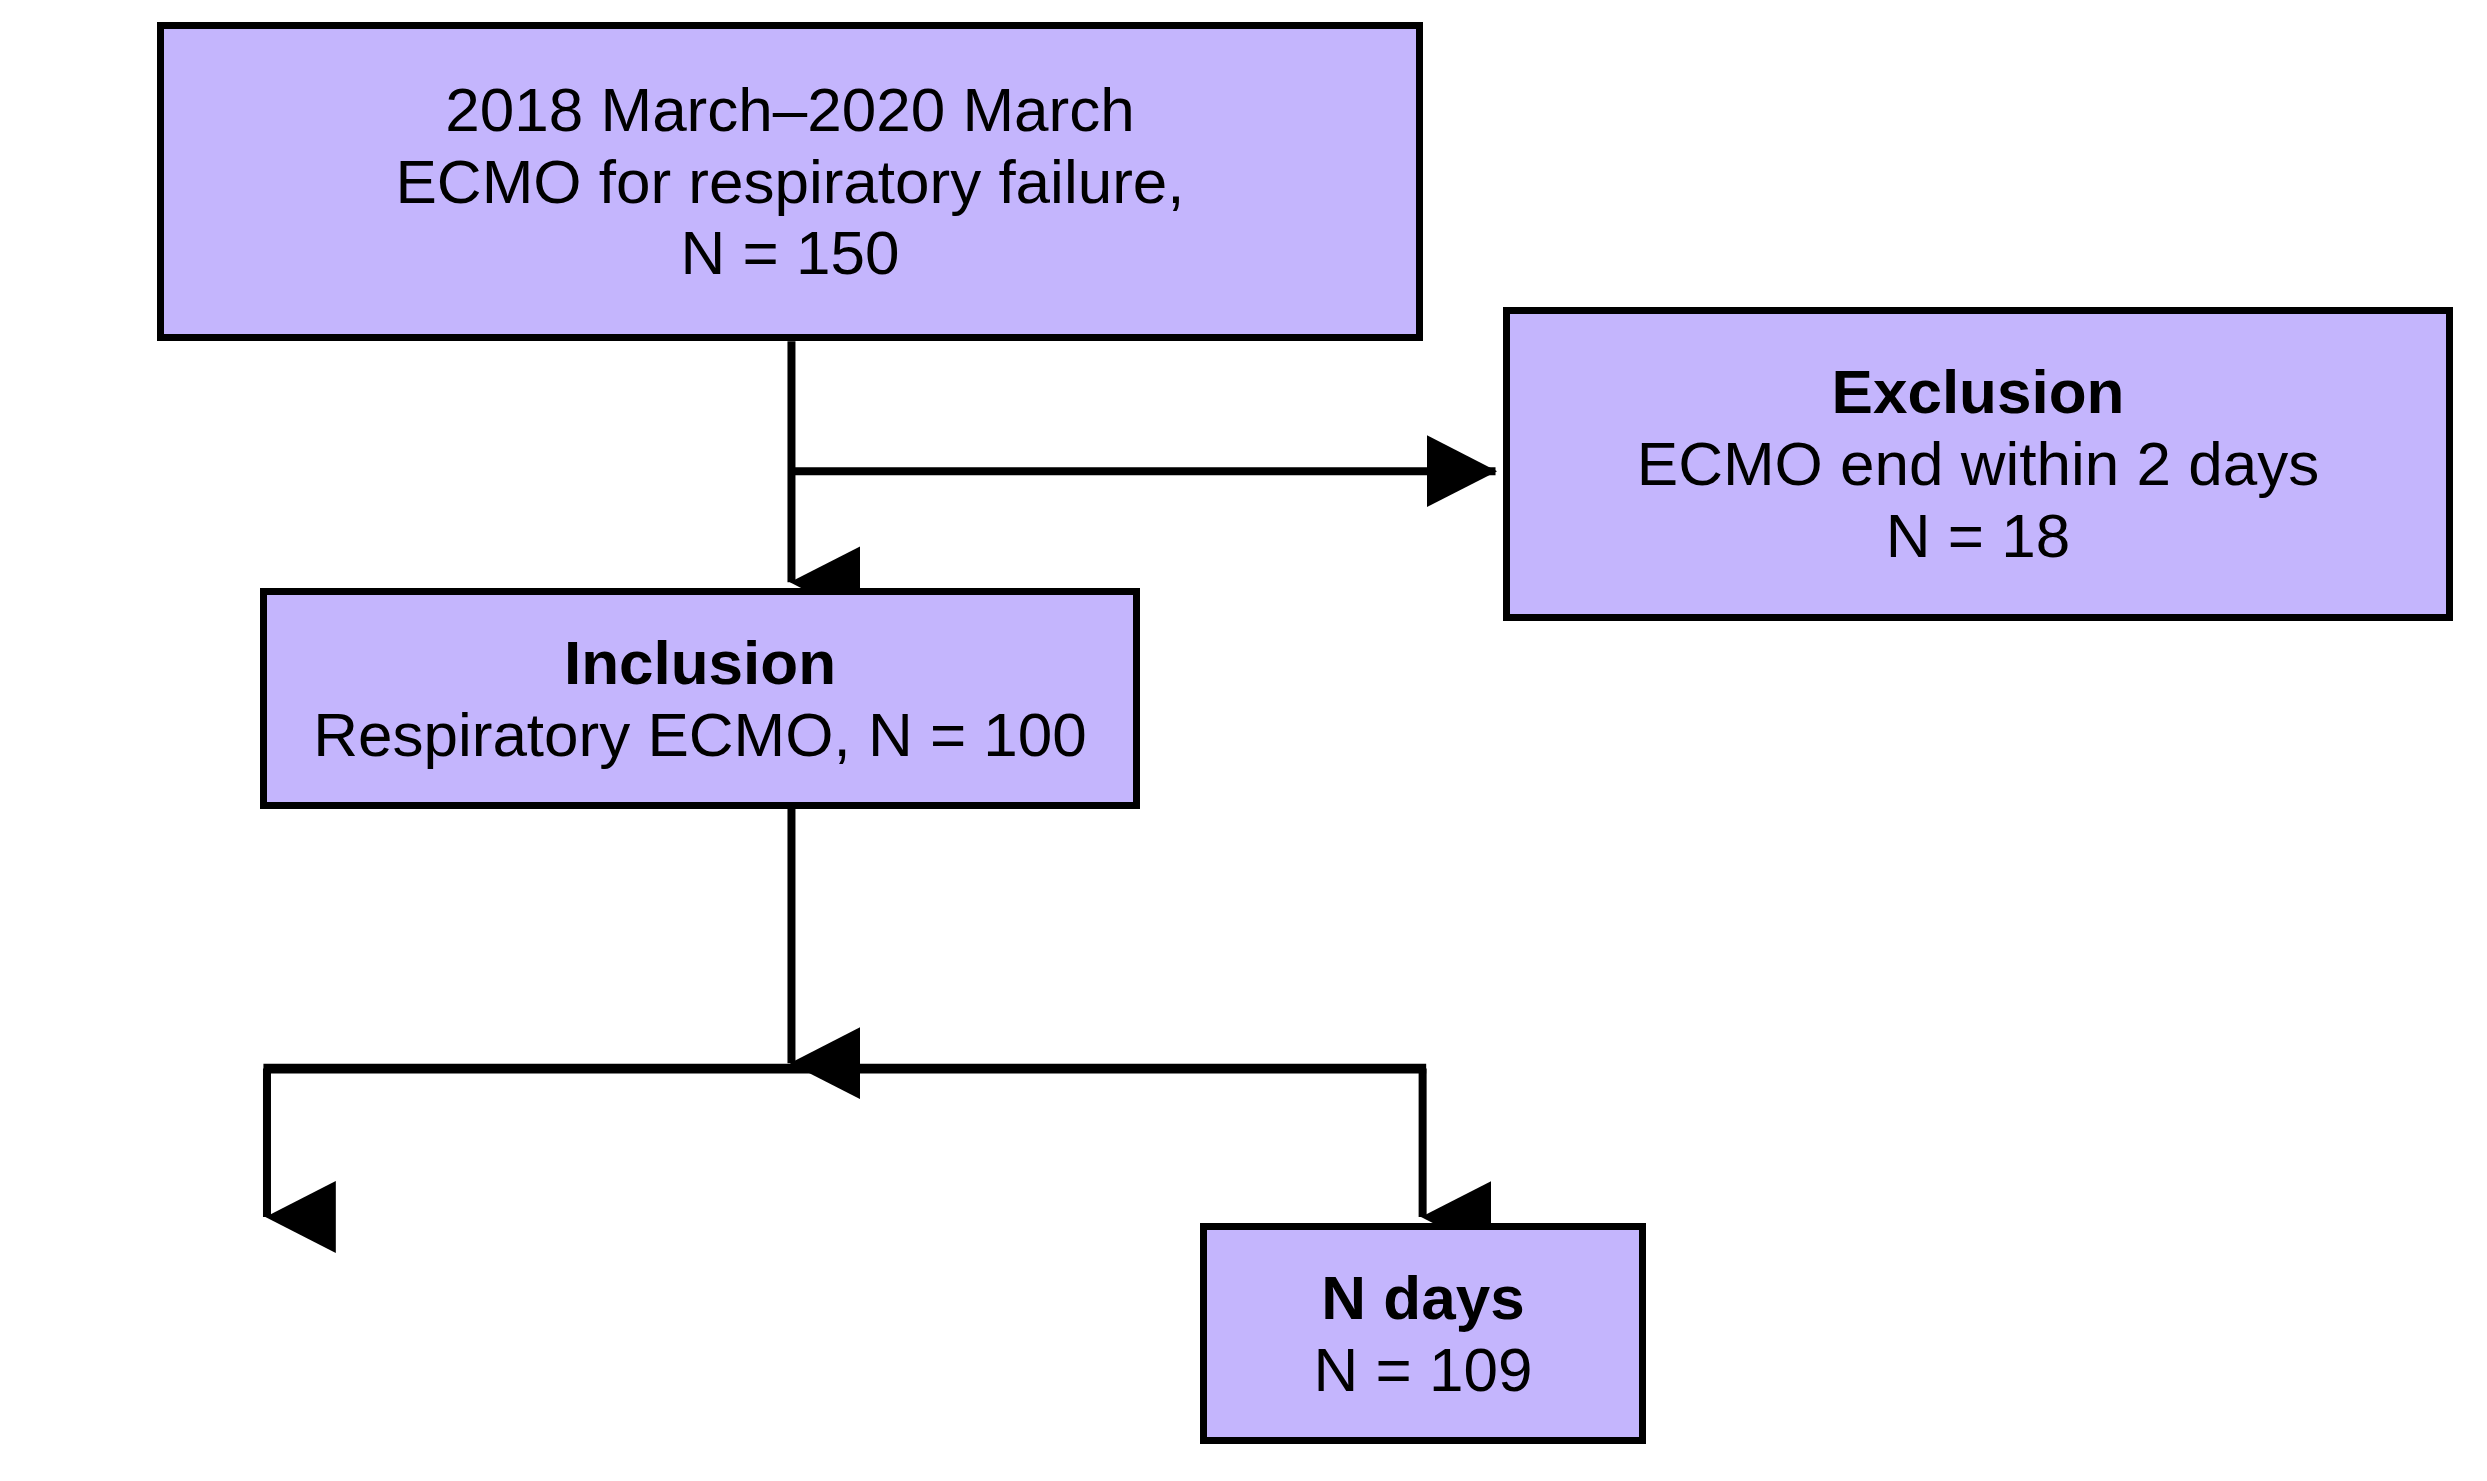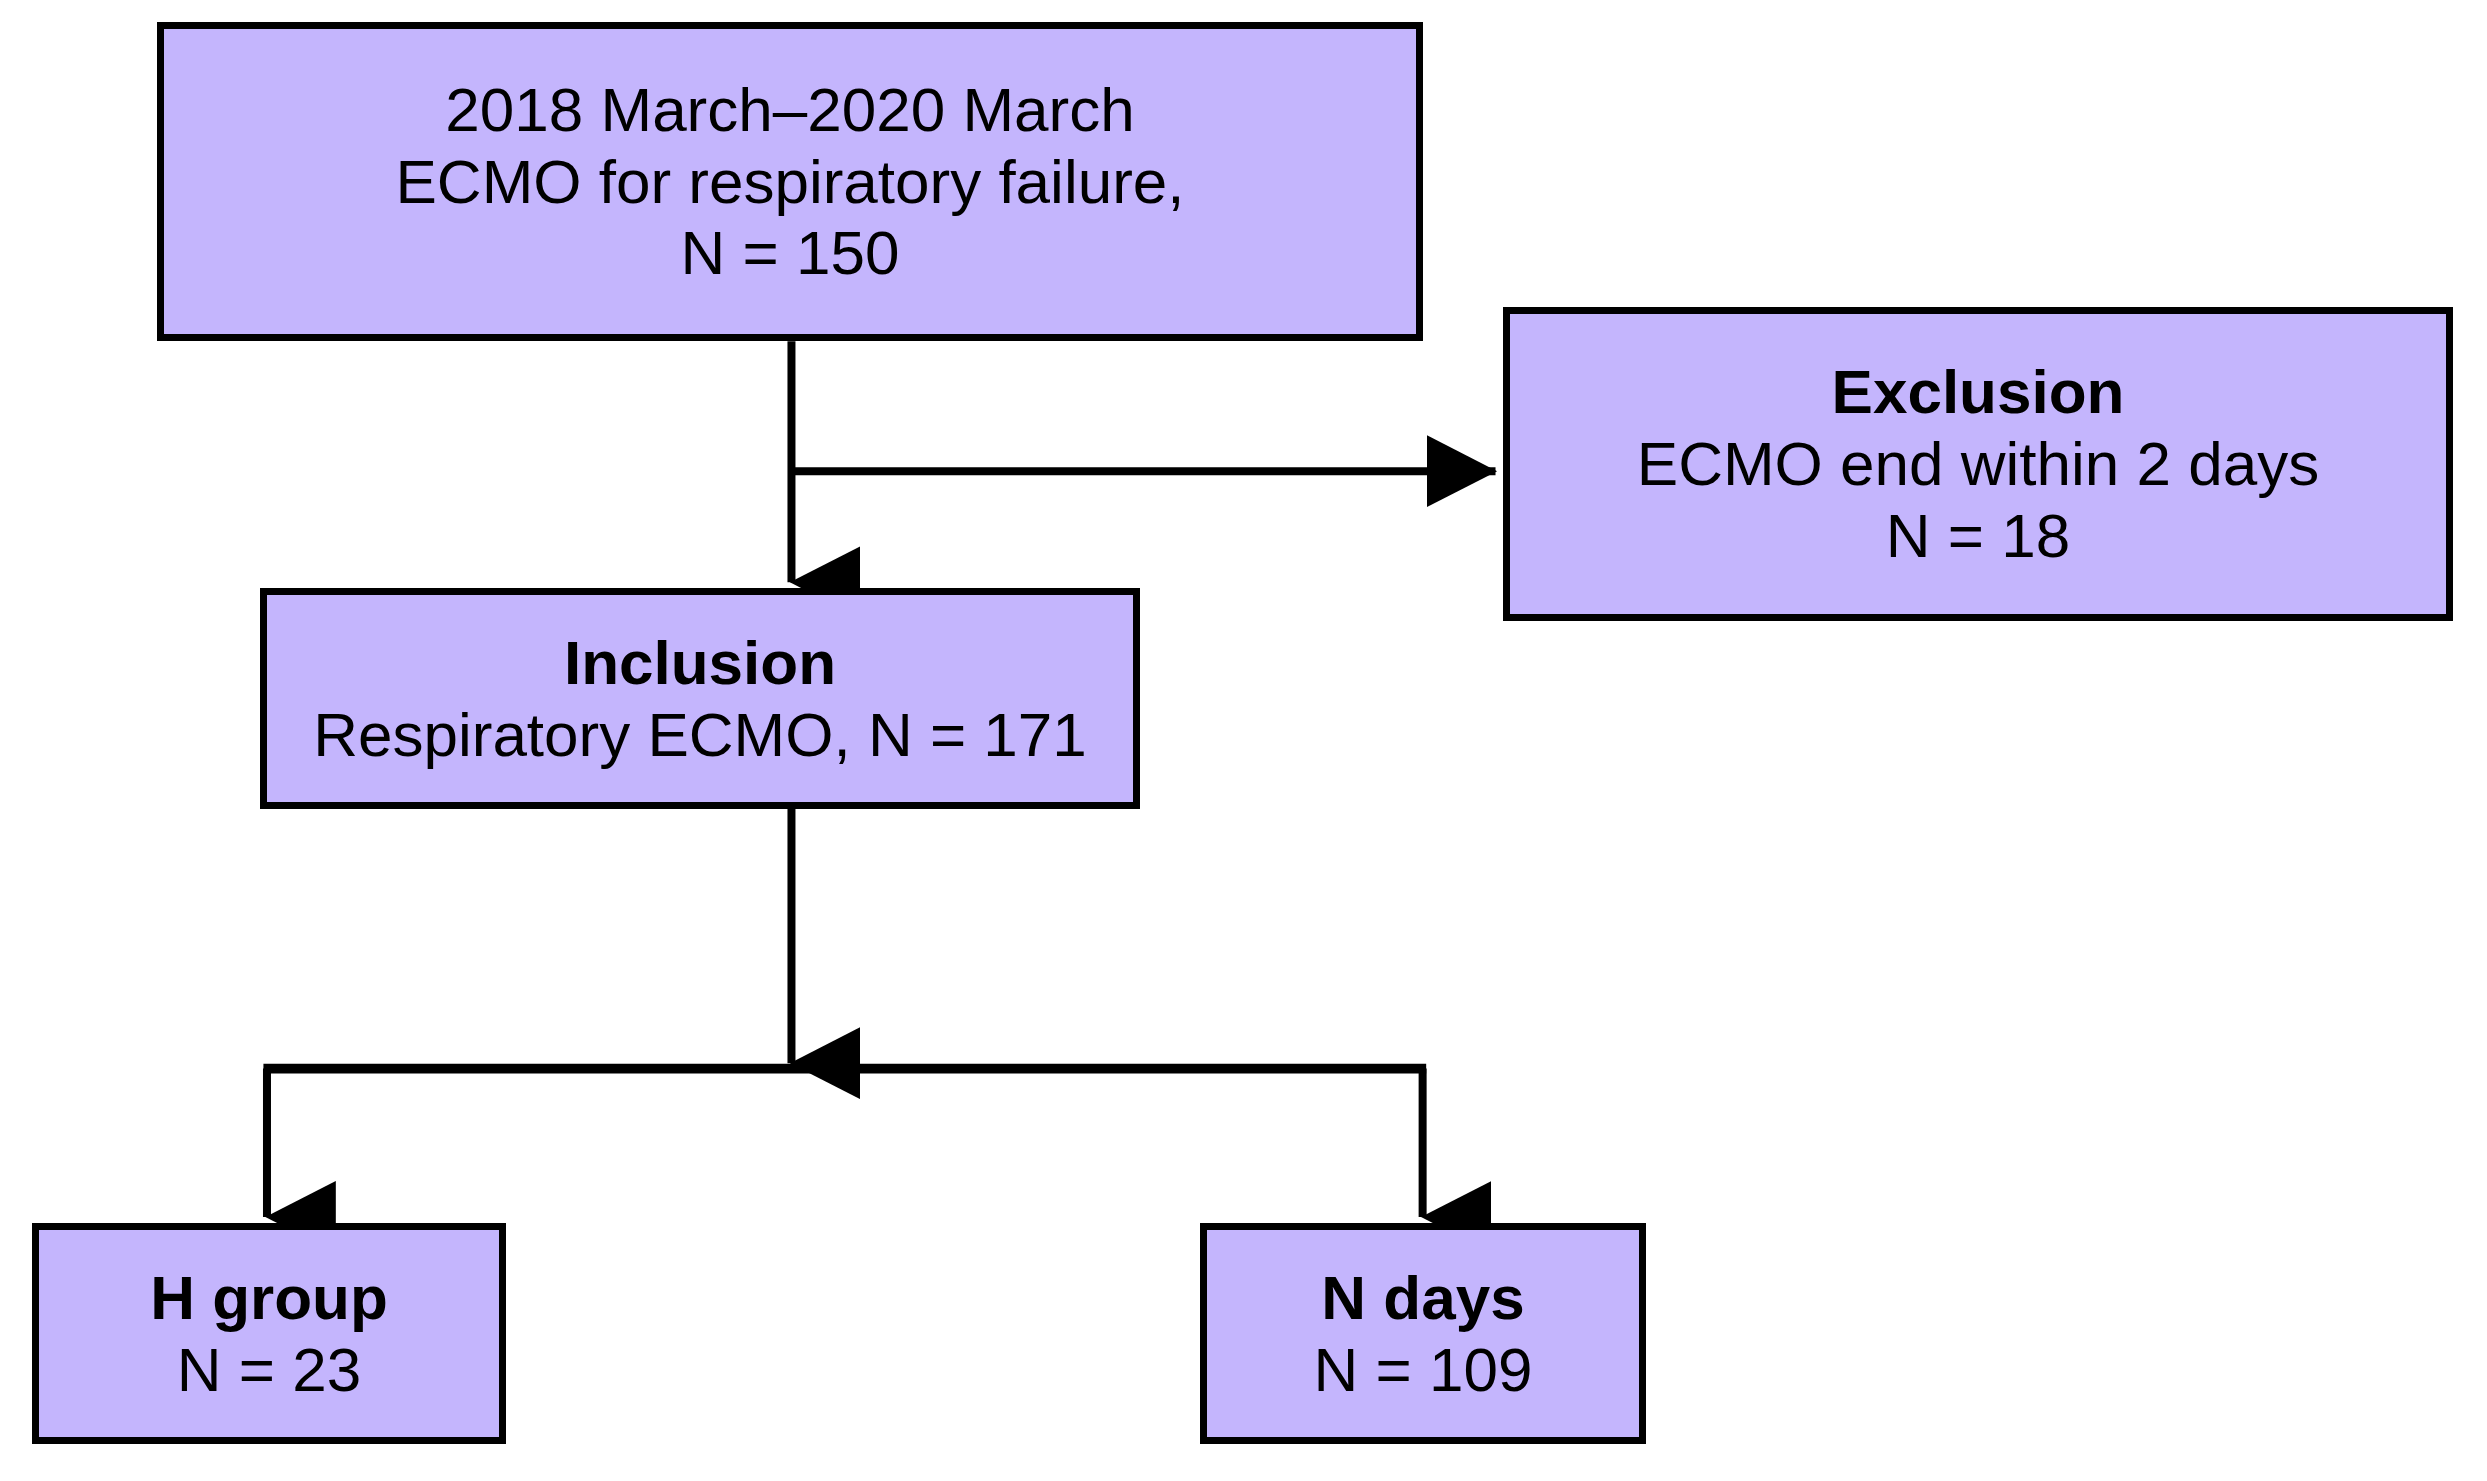--- a/index.html
+++ b/index.html
@@ -110,27 +110,23 @@
   </div>
 
   <div class="node" id="node-exclusion">
     <span class="line bold">Exclusion</span>
     <span class="line">ECMO end within 2 days</span>
     <span class="line">N = 18</span>
   </div>
 
   <div class="node" id="node-inclusion">
     <span class="line bold">Inclusion</span>
-    <span class="line">Respiratory ECMO, N = 171</span>
+    <span class="line">Respiratory ECMO, N = 100</span>
   </div>
 
-  <div class="node" id="node-h-group">
-    <span class="line bold">H group</span>
-    <span class="line">N = 23</span>
-  </div>
 
   <div class="node" id="node-n-group">
     <span class="line bold">N days</span>
     <span class="line">N = 109</span>
   </div>
 
 </div>
 
 
 </body></html>

